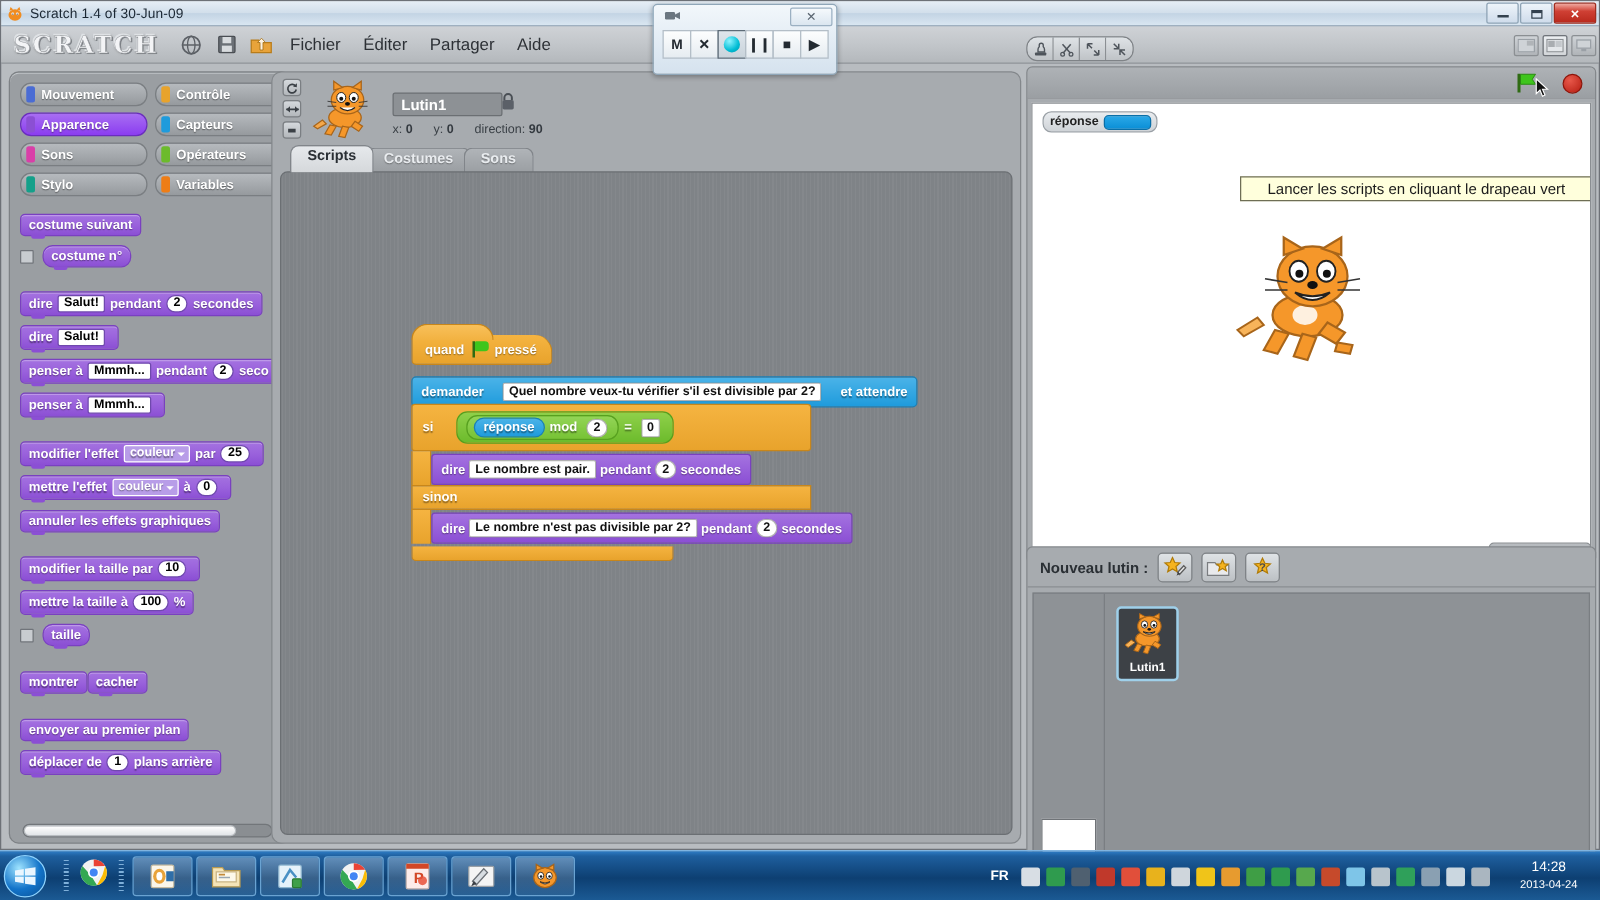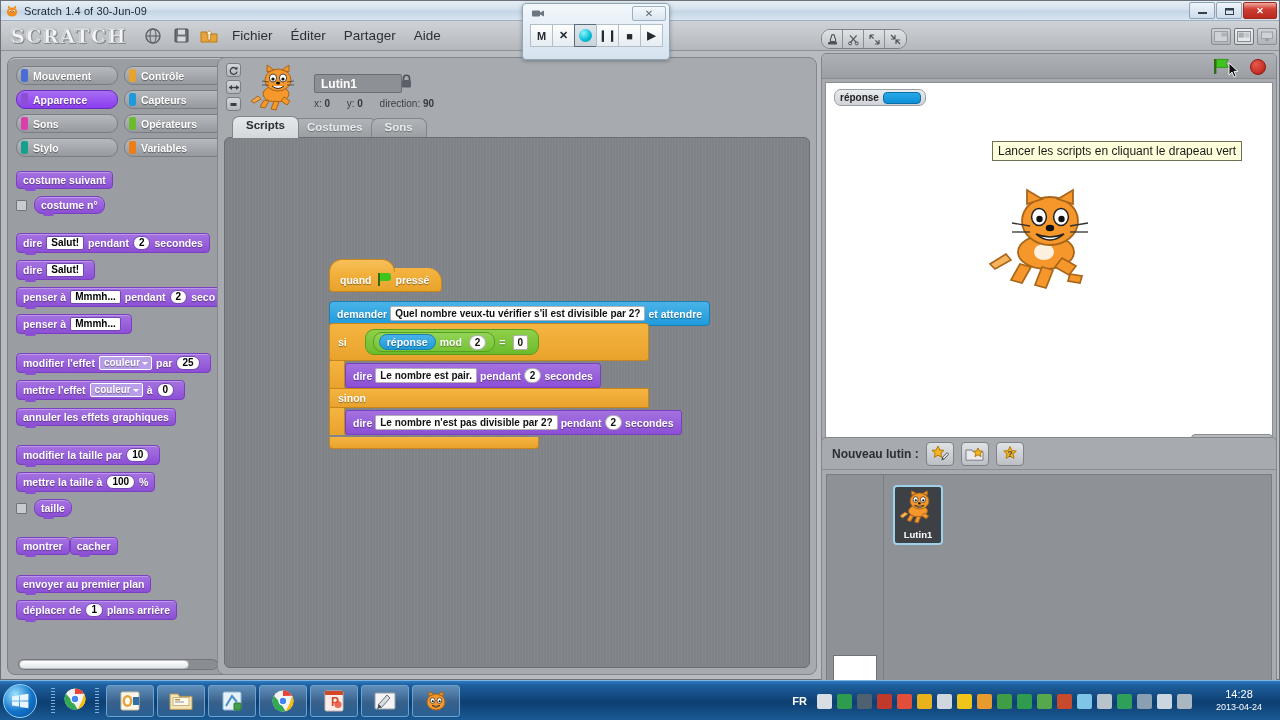--- a/index.html
+++ b/index.html
@@ -209,20 +209,21 @@
     border:1px solid #c8861a; border-bottom:none;
     border-radius:30px 30px 0 0;
   }
   .ctrl{
     background:linear-gradient(180deg,#f5b441,#e8a32c);
     border:1px solid #c8861a;
   }
   .sensing{
     background:linear-gradient(180deg,#4ab3e8,#1f9bdc);
     border:1px solid #1a7fb5;
+    gap:12px;
   }
   .looks{
     background:linear-gradient(180deg,#a472e0,#8b4fd4);
     border:1px solid #7a40c0;
   }
   .operator{
     background:linear-gradient(180deg,#8fd04a,#6cbb2c);
     border:1px solid #57a01f;
   }
   .sensing-report{
@@ -300,21 +301,21 @@
   }
   #watcher .wname{ font-size:10px; font-weight:bold; color:#222; margin-right:4px;}
   #watcher .wval{
     background:linear-gradient(180deg,#2aa8e8,#0b8fd6);
     border:1px solid #0a6fa8; border-radius:4px;
     min-width:38px; height:12px;
   }
   #tooltip{
     position:absolute; left:166px; top:58px;
     background:#ffffdc; border:1px solid #6e6e55;
-    font-size:12px; color:#1b1b1b; padding:2px 5px;
+    font-size:12px; color:#1b1b1b; padding:2px 21px;
     white-space:nowrap; z-index:40;
   }
   #stage-cat{ position:absolute; left:160px; top:105px; }
   #mouse-xy{
     position:absolute; right:3px; bottom:-1px;
     background:linear-gradient(180deg,#b8bcc0,#a4a8ac);
     border:1px solid #8a8e92; border-radius:4px 4px 0 0;
     font-size:10px; font-weight:bold; color:#2c3136;
     padding:2px 7px;
   }

